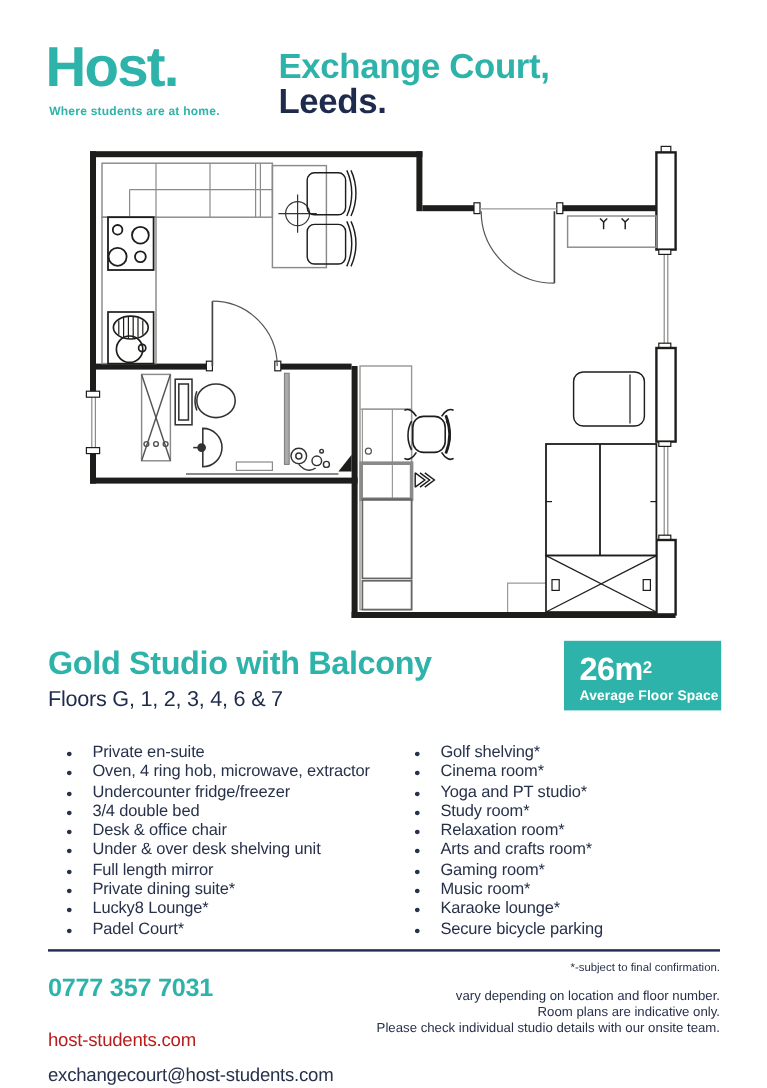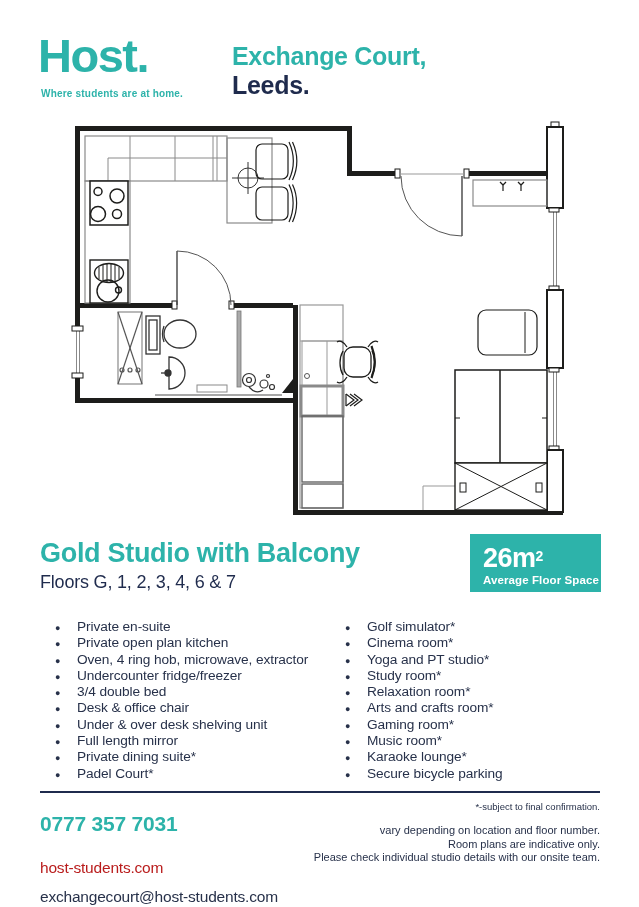--- a/index.html
+++ b/index.html
@@ -3,21 +3,21 @@
 <meta charset="utf-8">
 <style>
   html,body{margin:0;padding:0;background:#e8e8e8;}
   .page{
     position:relative;width:639px;height:907px;margin:0 auto;background:#ffffff;
     font-family:"Liberation Sans", sans-serif;overflow:hidden;color:#27314a;
   }
   
   .logo{position:absolute;left:38px;top:30px;font-size:47px;font-weight:800;letter-spacing:-1.5px;color:#2db3aa;line-height:1.1;}
   .tagline{position:absolute;left:41px;top:88px;font-size:10px;font-weight:600;color:#2db3aa;letter-spacing:.2px;}
-  .property-title{position:absolute;left:232px;top:42px;font-size:25px;font-weight:800;line-height:29px;letter-spacing:-.3px;}
+  .property-title{position:absolute;left:232px;top:42px;font-size:29px;font-weight:800;line-height:29px;letter-spacing:-.3px;}
   .property-title .l1{color:#2db3aa;}
   .property-title .l2{color:#1f2b4d;}
   
   .plan{position:absolute;left:60px;top:118px;width:520px;height:412px;}
   
   .unit-title{position:absolute;left:40px;top:538px;font-size:27px;font-weight:800;color:#2db3aa;letter-spacing:-.3px;}
   .floors{position:absolute;left:40px;top:572px;font-size:18px;font-weight:500;color:#1f2b4d;letter-spacing:-.2px;}
   .badge{position:absolute;left:470px;top:534px;width:131px;height:58px;background:#2db3aa;color:#fff;box-sizing:border-box;padding:7px 0 0 13px;}
   .badge .area{font-size:27px;font-weight:800;letter-spacing:-.5px;line-height:30px;}
   .badge .area sup{font-size:14px;font-weight:800;vertical-align:6px;}
@@ -233,32 +233,32 @@
 
   <h1 class="unit-title" style="margin:0;">Gold Studio with Balcony</h1>
   <div class="floors">Floors G, 1, 2, 3, 4, 6 &amp; 7</div>
   <div class="badge">
     <div class="area"><span>26m</span><sup>2</sup></div>
     <div class="area-label">Average Floor Space</div>
   </div>
 
   <ul class="features left">
     <li>Private en-suite</li>
-    <li>Private open plan kitchen</li>
     <li>Oven, 4 ring hob, microwave, extractor</li>
     <li>Undercounter fridge/freezer</li>
     <li>3/4 double bed</li>
     <li>Desk &amp; office chair</li>
     <li>Under &amp; over desk shelving unit</li>
     <li>Full length mirror</li>
     <li>Private dining suite*</li>
+    <li>Lucky8 Lounge*</li>
     <li>Padel Court*</li>
   </ul>
   <ul class="features right">
-    <li>Golf simulator*</li>
+    <li>Golf shelving*</li>
     <li>Cinema room*</li>
     <li>Yoga and PT studio*</li>
     <li>Study room*</li>
     <li>Relaxation room*</li>
     <li>Arts and crafts room*</li>
     <li>Gaming room*</li>
     <li>Music room*</li>
     <li>Karaoke lounge*</li>
     <li>Secure bicycle parking</li>
   </ul>

